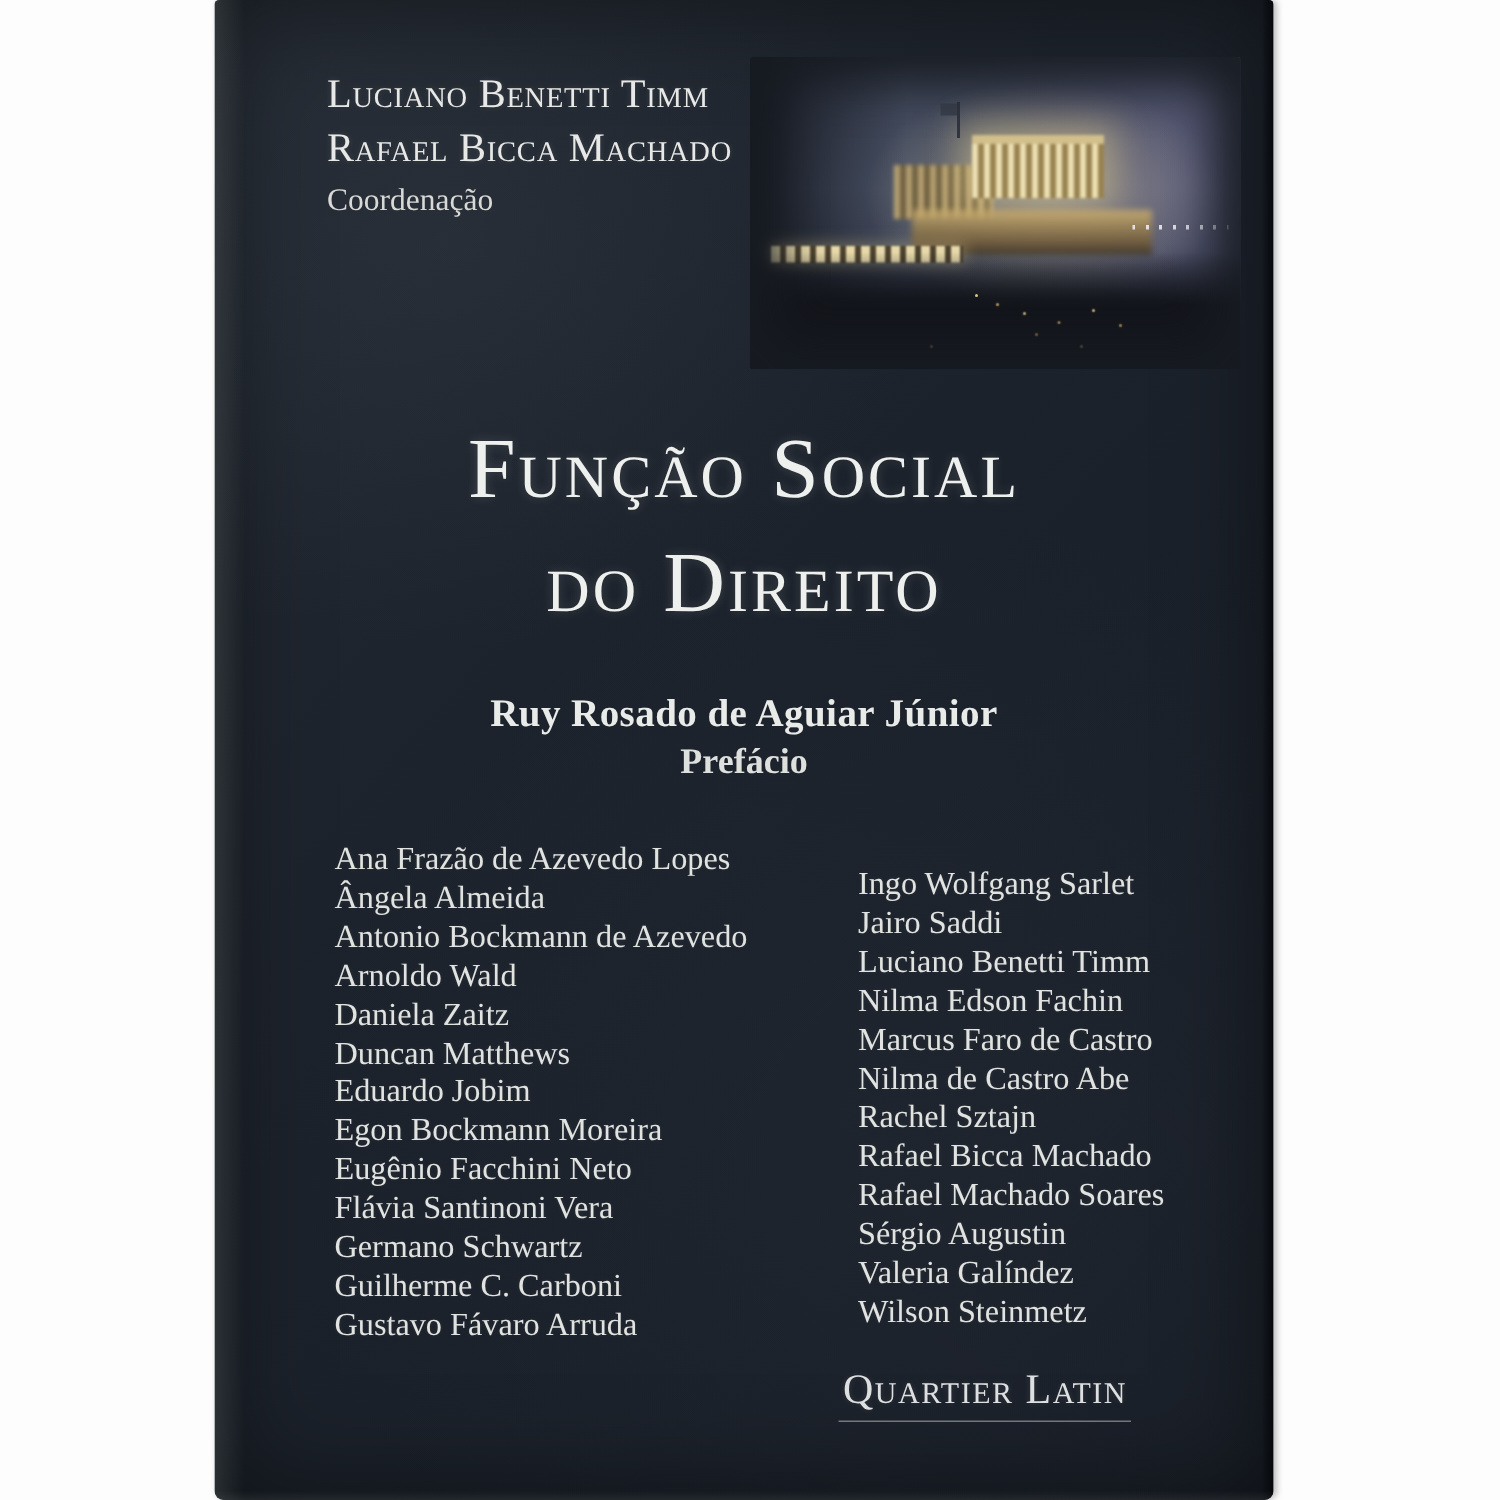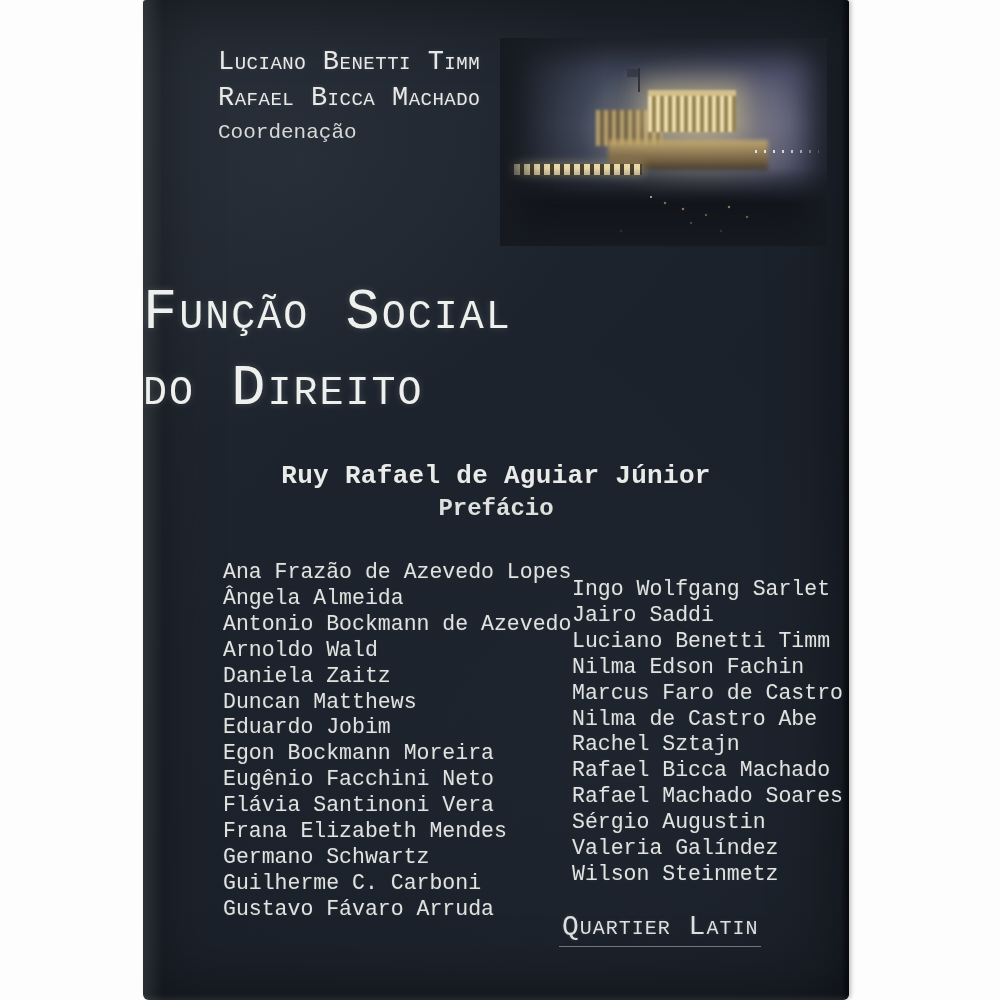--- a/index.html
+++ b/index.html
@@ -1,17 +1,17 @@
 <!DOCTYPE html>
 <html><head>
 <meta charset="utf-8">
 <style>
   * { margin:0; padding:0; box-sizing:border-box; }
   body { width:1000px; height:1000px; background:#ffffff; font-family:"Liberation Serif", serif; }
-  .page { position:relative; width:1000px; height:1000px; background:#fdfdfd; overflow:hidden;font-family:Liberation Mono, monospace; }
+  .page { position:relative; width:1000px; height:1000px; background:#fdfdfd; overflow:hidden; }
 
   .cover {
     position:absolute; left:143px; top:0; width:706px; height:1000px;
     background:
       radial-gradient(ellipse 500px 420px at 22% 16%, rgba(70,82,90,0.18), rgba(70,82,90,0) 65%),
       radial-gradient(ellipse 640px 600px at 72% 78%, rgba(46,54,66,0.25), rgba(46,54,66,0) 72%),
       linear-gradient(132deg, #242a33 0%, #1d232c 38%, #1a2029 68%, #171c24 100%);
     border-radius:3px 3px 6px 6px;
     box-shadow: inset 0 0 70px rgba(0,0,0,0.5), 2px 0 4px rgba(0,0,0,0.25);
     overflow:hidden;
@@ -59,21 +59,21 @@
                 -30px 34px 1px #7a653d, 70px 34px 1px #8d744a; }
   .photo-fade { position:absolute; left:0; top:0; right:0; bottom:0;
     box-shadow: inset 0 0 30px 18px rgba(23,27,34,0.95); }
 
   
   .authors { position:absolute; left:75px; top:44px; }
   .author-line { font-variant:small-caps; font-size:27px; line-height:36px;
     letter-spacing:0.5px; color:#e8e9e7; text-shadow:0 0 4px rgba(255,255,255,0.12); }
   .coordination { font-size:21px; margin-top:5px; color:#d8d9d7; }
 
-  .title { position:absolute; left:0; top:275px; width:100%; text-align:left;
+  .title { position:absolute; left:0; top:275px; width:100%; text-align:center;
     font-variant:small-caps; font-size:57px; line-height:76px; letter-spacing:2px;
     color:#eef0ee; text-shadow:0 0 7px rgba(255,255,255,0.16); }
 
   .preface { position:absolute; left:0; top:461px; width:100%; text-align:center; }
   .preface-author { font-size:26px; font-weight:bold; color:#e9ebe9; letter-spacing:0.3px; }
   .preface-label { font-size:24px; font-weight:bold; margin-top:4px; color:#dee0de; }
 
   .names { position:absolute; top:560px; font-size:21.5px; line-height:25.9px; color:#e1e3e0; }
   .names-left { left:80px; }
   .names-right { left:429px;margin-top:17px; }
@@ -111,36 +111,35 @@
       <div class="author-line">Rafael Bicca Machado</div>
       <div class="coordination">Coordenação</div>
     </div>
 
     <div class="title">
       <div class="title-line">Função Social</div>
       <div class="title-line">do Direito</div>
     </div>
 
     <div class="preface">
-      <div class="preface-author">Ruy Rafael de Aguiar Júnior</div>
+      <div class="preface-author">Ruy Rosado de Aguiar Júnior</div>
       <div class="preface-label">Prefácio</div>
     </div>
 
     <div class="names names-left">
         <div class="name-line">Ana Frazão de Azevedo Lopes</div>
         <div class="name-line">Ângela Almeida</div>
         <div class="name-line">Antonio Bockmann de Azevedo</div>
         <div class="name-line">Arnoldo Wald</div>
         <div class="name-line">Daniela Zaitz</div>
         <div class="name-line">Duncan Matthews</div>
         <div class="name-line">Eduardo Jobim</div>
         <div class="name-line">Egon Bockmann Moreira</div>
         <div class="name-line">Eugênio Facchini Neto</div>
         <div class="name-line">Flávia Santinoni Vera</div>
-        <div class="name-line">Frana Elizabeth Mendes</div>
         <div class="name-line">Germano Schwartz</div>
         <div class="name-line">Guilherme C. Carboni</div>
         <div class="name-line">Gustavo Fávaro Arruda</div>
       </div>
 
     <div class="names names-right">
         <div class="name-line">Ingo Wolfgang Sarlet</div>
         <div class="name-line">Jairo Saddi</div>
         <div class="name-line">Luciano Benetti Timm</div>
         <div class="name-line">Nilma Edson Fachin</div>

